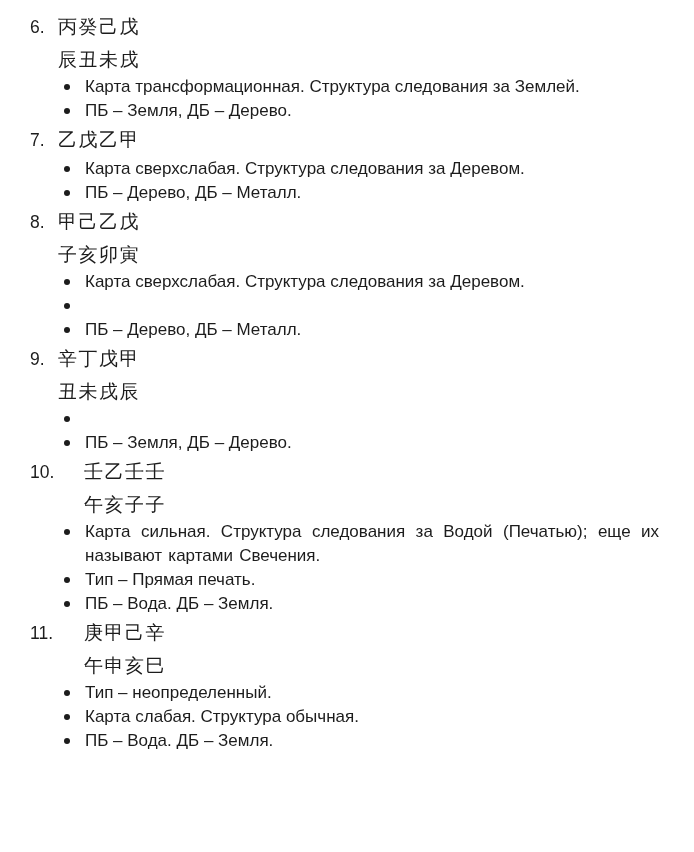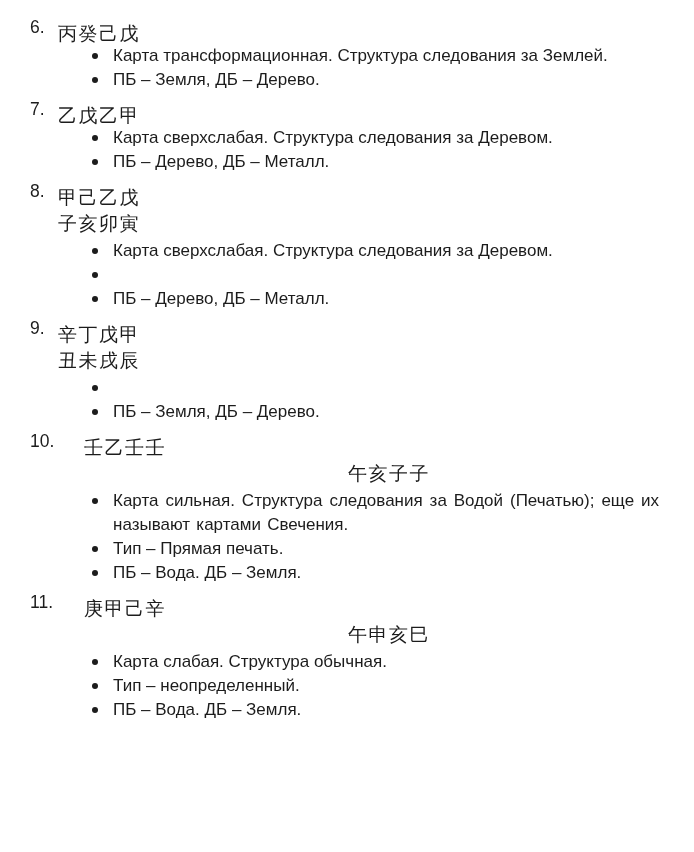--- a/index.html
+++ b/index.html
@@ -34,51 +34,50 @@
   }
   .num {
     position: absolute;
     left: 30px;
     top: 0;
     font-size: 17.5px;
   }
   .stems {
     position: absolute;
     left: 58px;
-    top: 7px;
+    top: 0;
     font-size: 19px;
     letter-spacing: 1.5px;
   }
   .entry.wide .stems { left: 84px; }
 
   
   .h2 {
     height: 31px;
     line-height: 31px;
     padding-left: 58px;
     font-size: 19px;
     letter-spacing: 1.5px;
     white-space: nowrap;
   }
-  .entry.wide .h2 { padding-left: 84px; text-align: center; }
+  .entry.wide .h2 { padding-left: 84px; }
 
   
   ul.bullets {
     list-style: none;
     margin: 0;
     padding: 0;
   }
   ul.bullets > li {
     position: relative;
     padding-left: 85px;
     padding-right: 35px;
     font-size: 17px;
     line-height: 24px;
     min-height: 24px;
-    margin-left: 28px;
   }
   .dot {
     position: absolute;
     left: 64px;
     top: 9px;
     width: 6px;
     height: 6px;
     border-radius: 50%;
     background: #1c1c1c;
   }
@@ -91,20 +90,21 @@
 </head>
 <body>
 
 <div class="page">
   <ol class="doc">
   <li class="entry">
     <div class="h1">
       <span class="num">6.</span>
       <span class="stems">丙癸己戊</span>
     </div>
+    <div class="h2">辰丑未戌</div>
     <ul class="bullets">
   <li>
     <span class="dot"></span>
     <span class="btext">Карта трансформационная. Структура следования за Землей.</span>
   </li>
 
 
   <li>
     <span class="dot"></span>
     <span class="btext">ПБ – Земля, ДБ – Дерево.</span>
@@ -199,26 +199,26 @@
 
   <li class="entry wide">
     <div class="h1">
       <span class="num">11.</span>
       <span class="stems">庚甲己辛</span>
     </div>
     <div class="h2">午申亥巳</div>
     <ul class="bullets">
   <li>
     <span class="dot"></span>
+    <span class="btext">Тип – неопределенный.</span>
+  </li>
+
+  <li>
+    <span class="dot"></span>
     <span class="btext">Карта слабая. Структура обычная.</span>
-  </li>
-
-  <li>
-    <span class="dot"></span>
-    <span class="btext">Тип – неопределенный.</span>
   </li>
 
   <li>
     <span class="dot"></span>
     <span class="btext">ПБ – Вода. ДБ – Земля.</span>
   </li>
 </ul>
   </li>
 </ol>
 </div>

